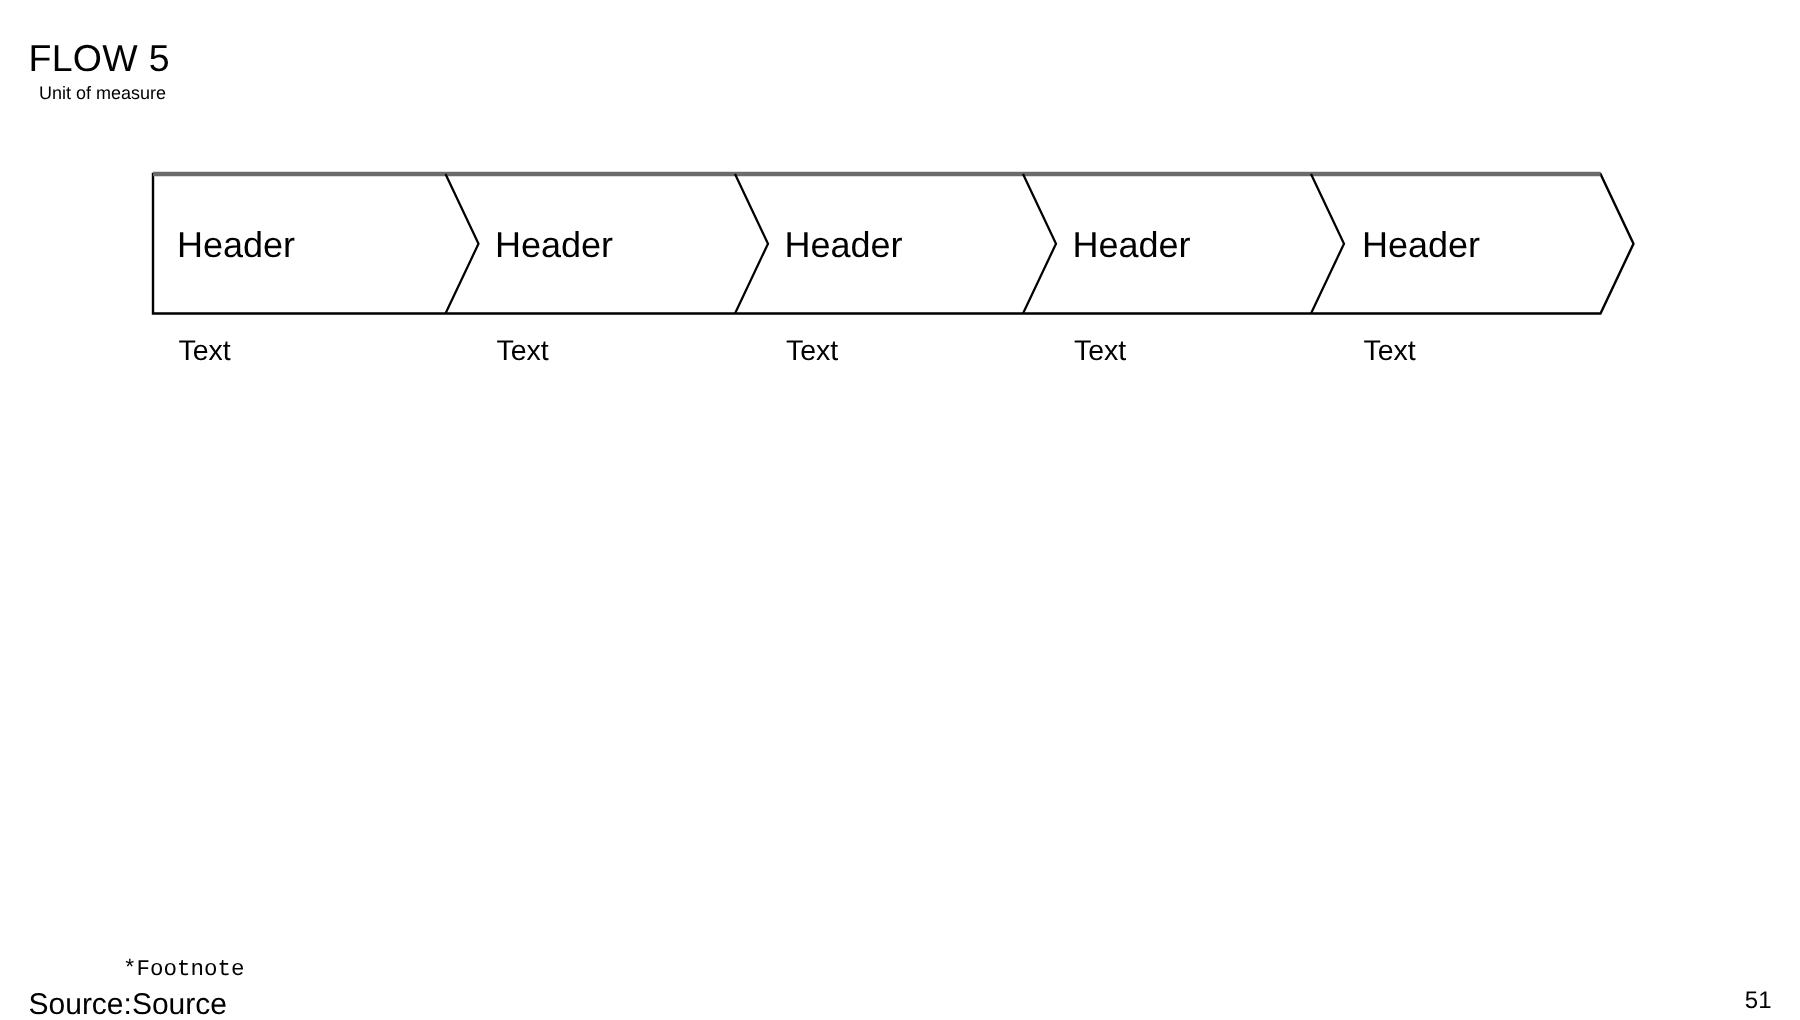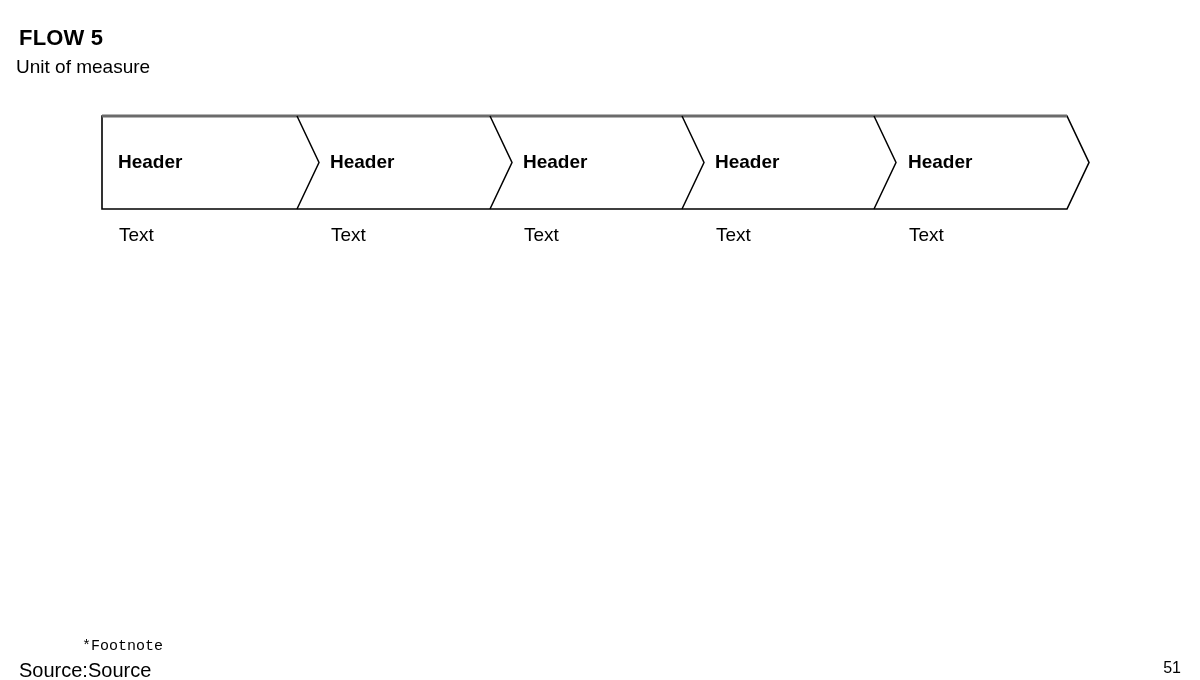--- a/index.html
+++ b/index.html
@@ -19,53 +19,53 @@
   .slide {
     position: absolute;
     inset: 0;
   }
 
   
   .title {
     position: absolute;
     left: 19px;
     top: 26px;
-    font-size: 22px;
-    font-weight: bold;
+    font-size: 25px;
+    font-weight: normal;
     letter-spacing: 0.2px;
     line-height: 1.05;
     white-space: nowrap;
   }
   .subtitle {
     position: absolute;
-    left: 16px;
+    left: 26px;
     top: 56px;
-    font-size: 19px;
+    font-size: 12px;
     font-weight: normal;
     line-height: 1.15;
     white-space: nowrap;
   }
 
   
   .flow-band {
     position: absolute;
     left: 100px;
     top: 112px;
     width: 995px;
     height: 102px;
   }
   .flow-band svg {
     display: block;
     overflow: visible;
   }
 
   .stage-header {
     position: absolute;
-    font-size: 19px;
-    font-weight: bold;
+    font-size: 24px;
+    font-weight: normal;
     white-space: nowrap;
     line-height: 1;
   }
   .stage-text {
     position: absolute;
     font-size: 19px;
     font-weight: normal;
     white-space: nowrap;
     line-height: 1;
   }

